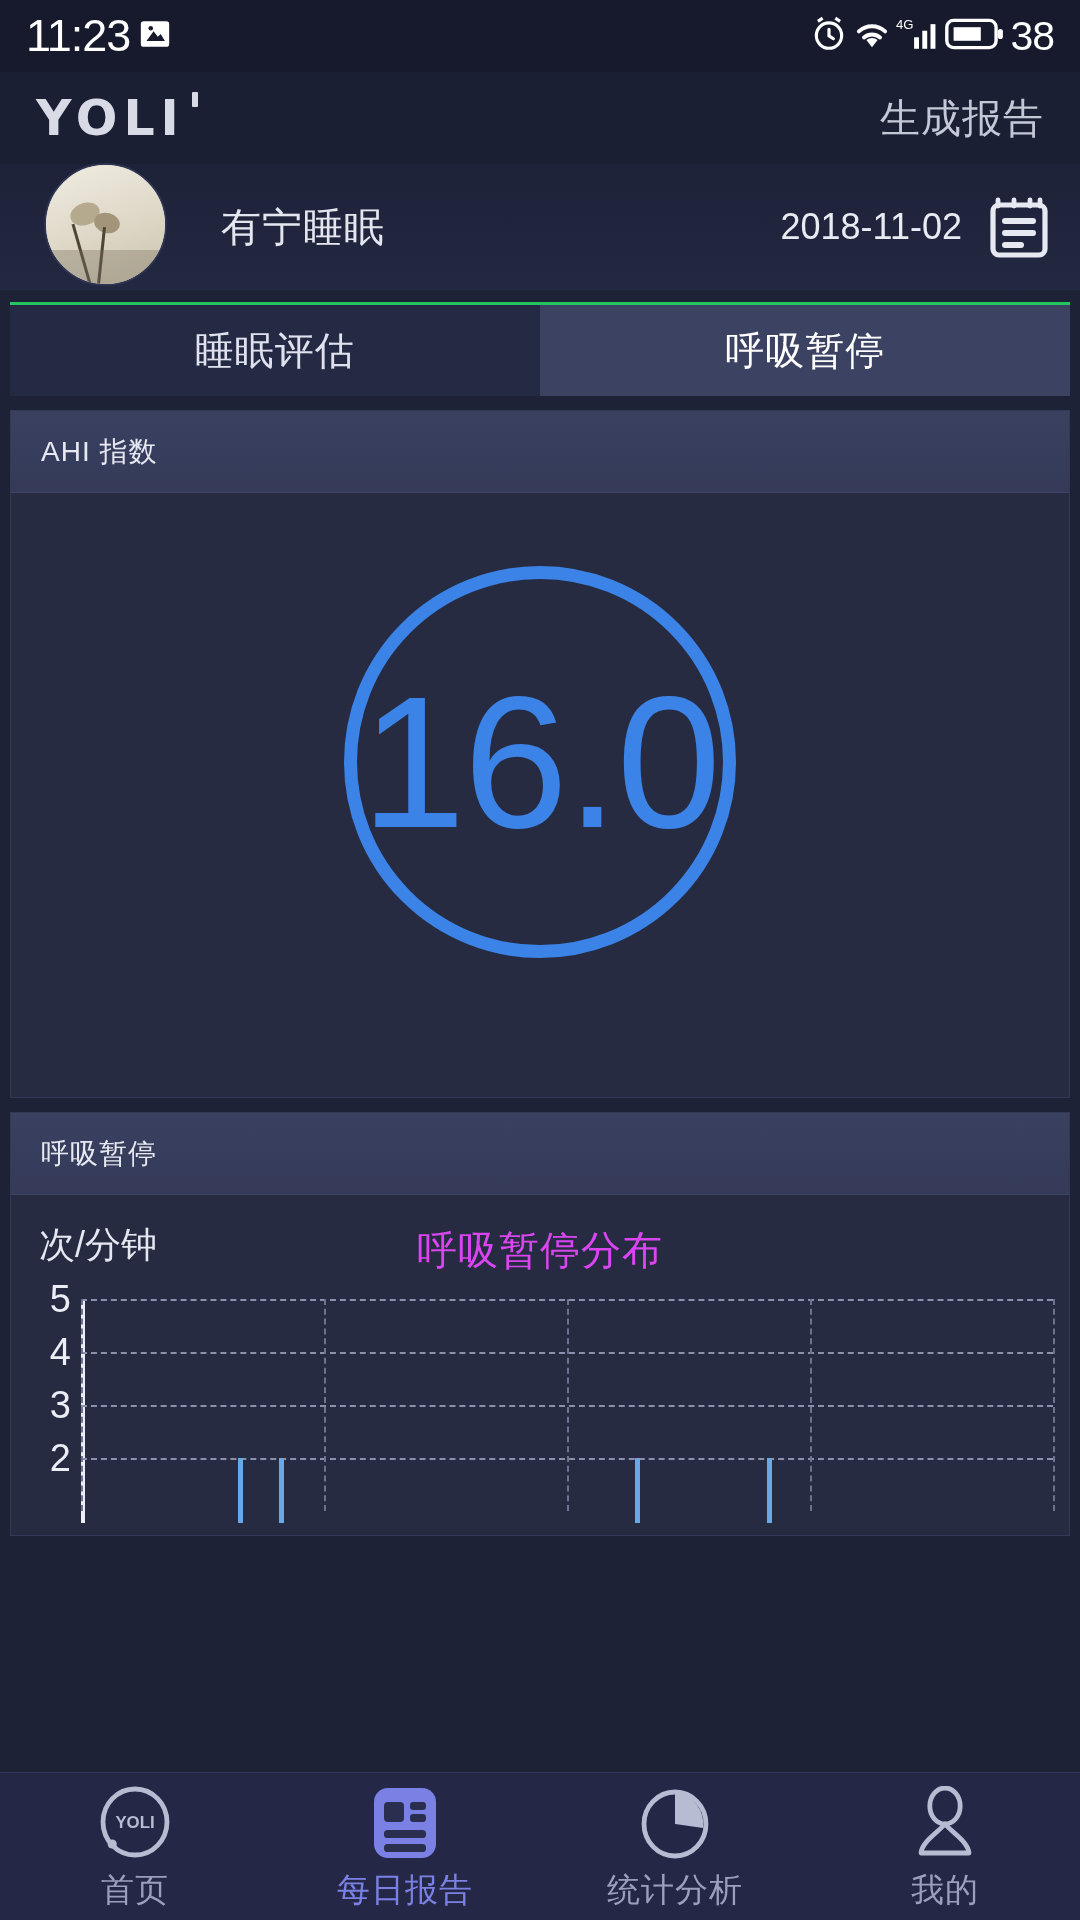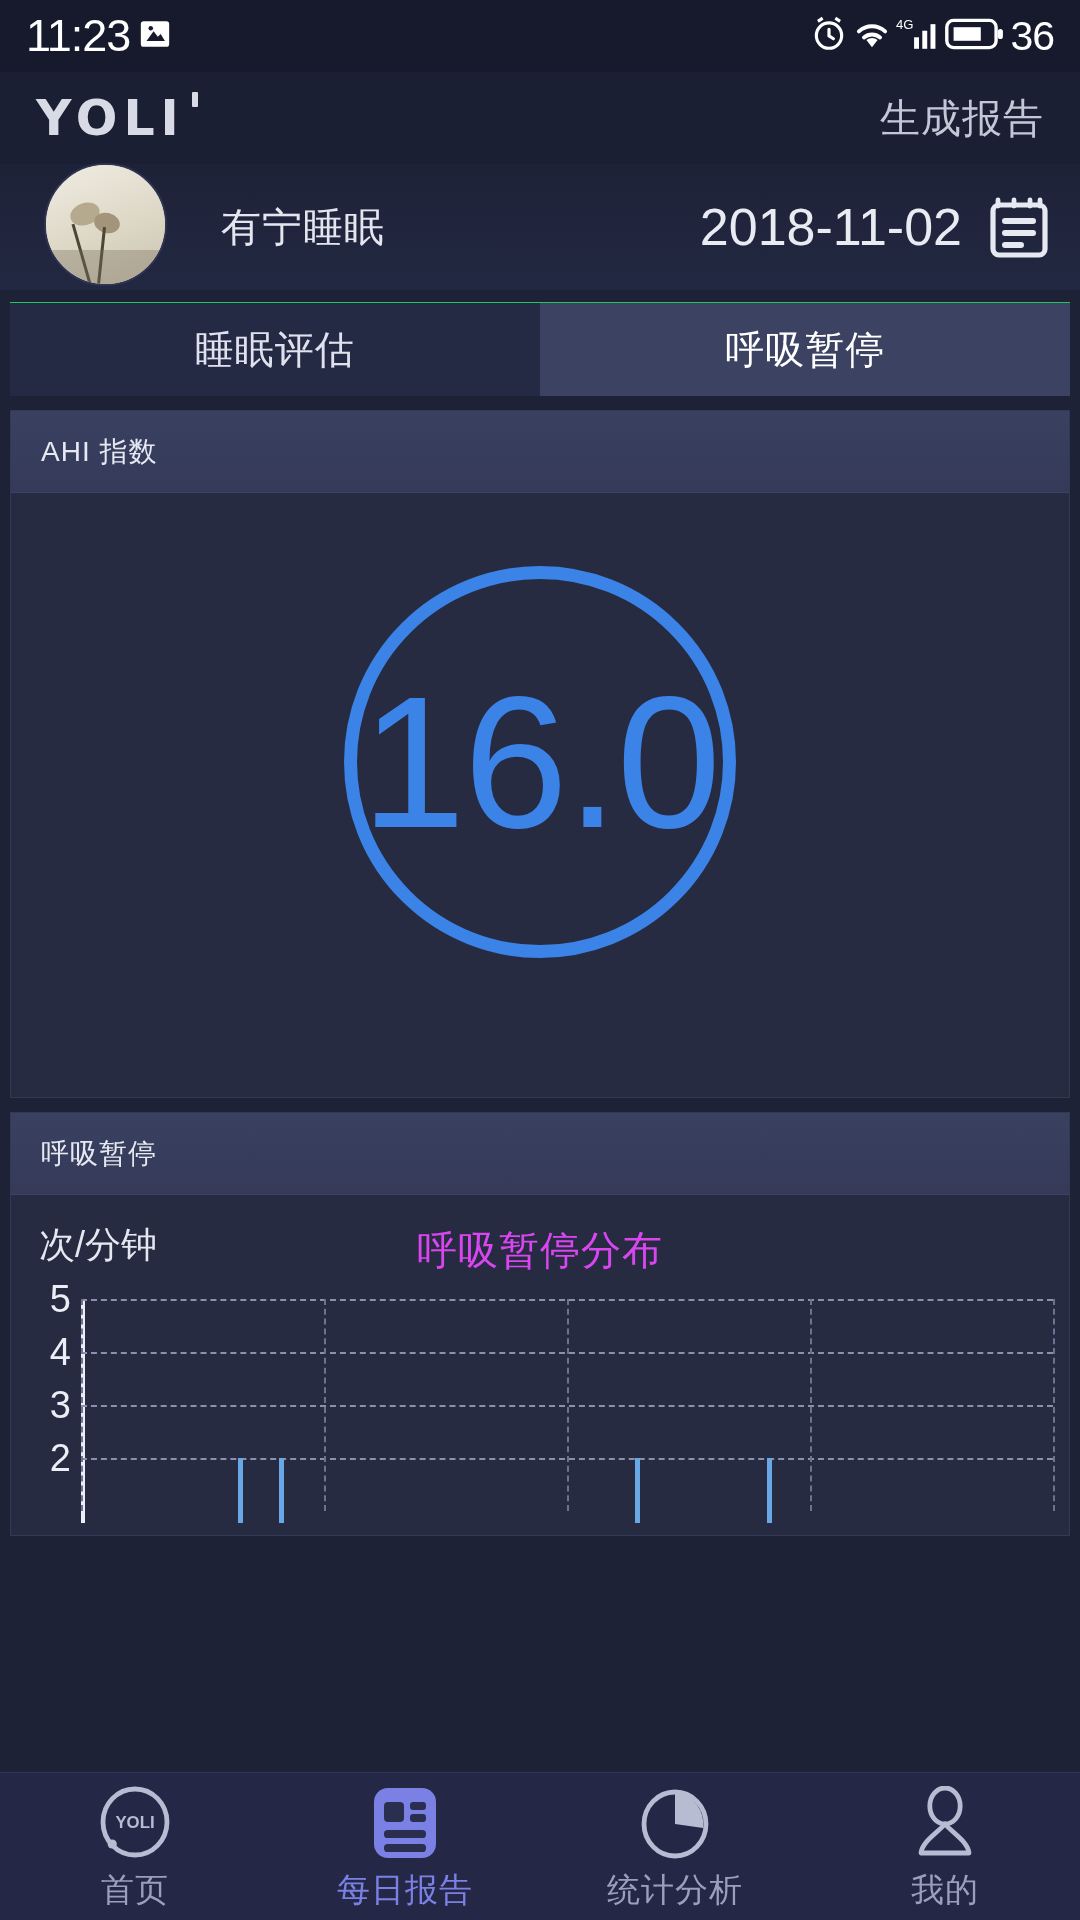--- a/index.html
+++ b/index.html
@@ -64,28 +64,28 @@
     position:relative;
     background:#ded9cc;
   }
   #avatar .bgtop{ position:absolute; inset:0; background:linear-gradient(160deg,#efece2 0%,#ddd7c6 55%,#c9c2ae 100%); }
   #avatar .flw1{ position:absolute; left:24px; top:38px; width:30px; height:22px; border-radius:50%; background:#b5a98e; transform:rotate(-20deg);}
   #avatar .flw2{ position:absolute; left:48px; top:48px; width:26px; height:20px; border-radius:50%; background:#a3957a; transform:rotate(15deg);}
   #avatar .stem1{ position:absolute; left:34px; top:58px; width:3px; height:62px; background:#4c4639; transform:rotate(-16deg); }
   #avatar .stem2{ position:absolute; left:54px; top:62px; width:3px; height:58px; background:#4c4639; transform:rotate(6deg); }
   #avatar .shade{ position:absolute; left:0; bottom:0; width:100%; height:34px; background:rgba(120,110,92,.35); }
   #profile-name{ font-size:40px; color:#e4e6ef; margin-left:54px; letter-spacing:1px; }
-  #profile-date{ margin-left:auto; font-size:52px; color:#e9ebf3; letter-spacing:0px; }
+  #profile-date{ margin-left:auto; font-size:36px; color:#e9ebf3; letter-spacing:0px; }
   #calendar-btn{ margin-left:26px; width:62px; height:66px; flex:none; }
 
   
   #tabs{
     display:flex; width:1060px; margin:12px auto 0;
     height:94px;
-    border-top:1px solid #22c55e;
+    border-top:3px solid #22c55e;
   }
   .tab{
     flex:1; display:flex; align-items:center; justify-content:center;
     font-size:39px; color:#dfe2ee; letter-spacing:1px;
     background:#252a44;
     border-right:1px solid #3b4163;
   }
   .tab:last-child{ border-right:none; }
   .tab.active{ background:#3c4262; color:#ffffff; }
 
@@ -206,21 +206,21 @@
         <rect x="21" y="5" width="3" height="15" fill="#fff"></rect>
       </svg>
     </span>
     <span class="sb-ico">
       <svg width="58" height="34" viewBox="0 0 34 20">
           <rect x="1" y="2" width="29" height="16" rx="4" fill="none" stroke="#fff" stroke-width="2"></rect>
           <rect x="5" y="6" width="16" height="8" fill="#fff"></rect>
           <rect x="31" y="7" width="3" height="6" rx="1.5" fill="#fff"></rect>
         </svg>
     </span>
-    <span id="battery-pct">36</span>
+    <span id="battery-pct">38</span>
   </div>
 </div>
 
 <div id="app-header">
   <div id="brand-logo">
     <span>YOLI</span><span class="tick"></span>
   </div>
   <div id="header-action">生成报告</div>
 </div>
 

